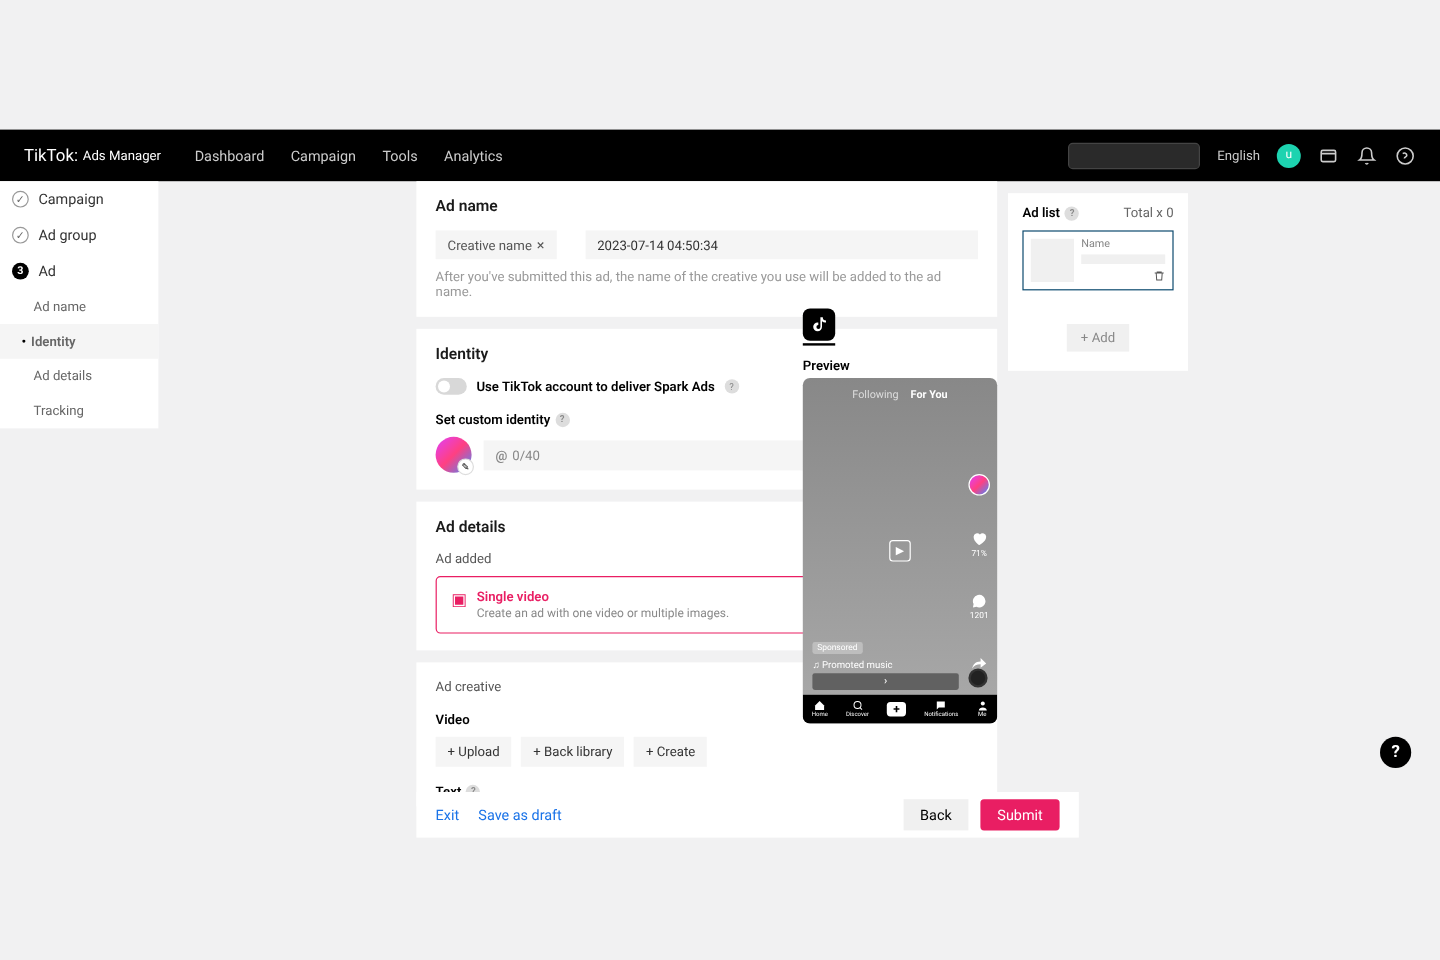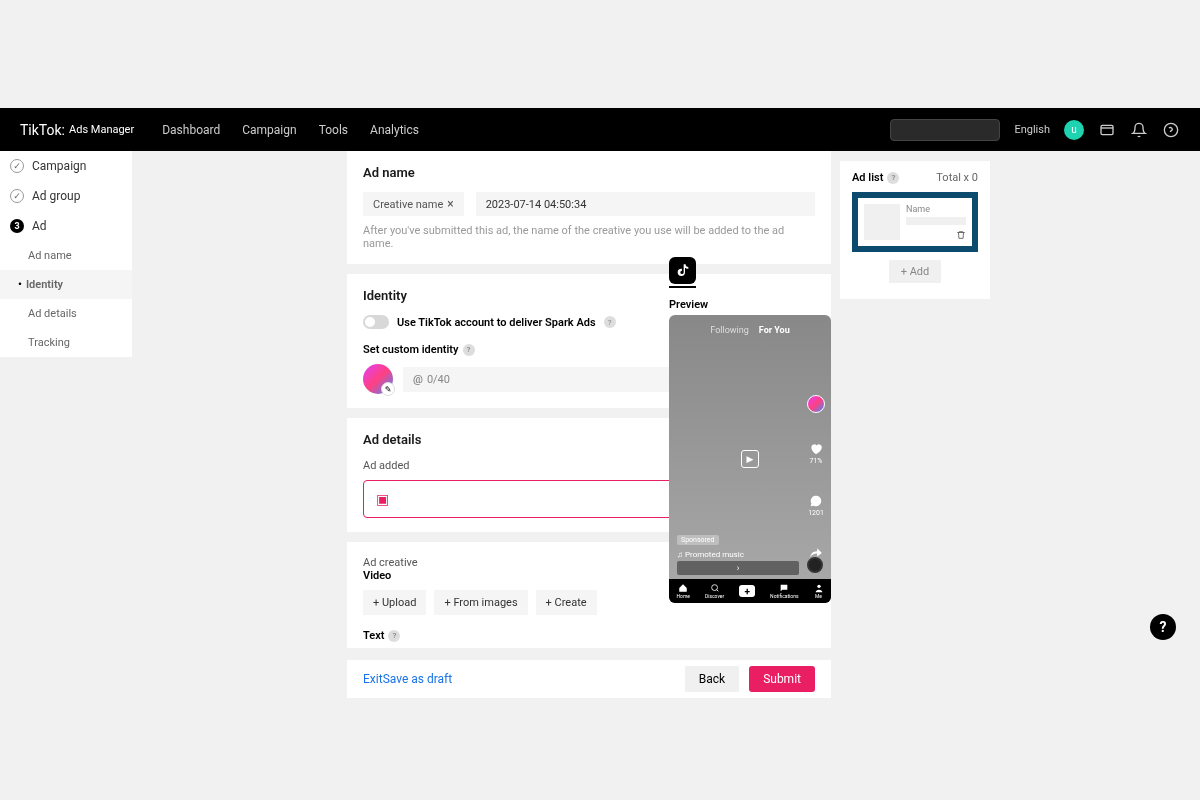--- a/index.html
+++ b/index.html
@@ -16,21 +16,21 @@
 .sidebar{position:absolute;top:151px;left:0;width:132px;background:#fff}
 .side-item{display:flex;align-items:center;padding:8px 10px;font-size:12px;color:#333;cursor:pointer;gap:8px}
 .side-item.sub{padding-left:28px;font-size:11px;color:#666}
 .side-item.active{background:#f5f5f5;font-weight:600}
 .side-item.active::before{content:"•";margin-right:-4px;margin-left:-10px;color:#000}
 .check-circle{width:14px;height:14px;border-radius:50%;border:1px solid #999;display:flex;align-items:center;justify-content:center;font-size:9px;color:#666}
 .num-circle{width:14px;height:14px;border-radius:50%;background:#000;color:#fff;display:flex;align-items:center;justify-content:center;font-size:9px;font-weight:700}
 .main{position:absolute;top:151px;left:347px;width:484px;display:flex;flex-direction:column;gap:10px}
 .card{background:#fff;padding:14px 16px}
 .sec-title{font-size:13px;font-weight:600;margin-bottom:12px;color:#1a1a1a}
-.ad-name-row{display:flex;gap:12px;margin-bottom:8px}
+.ad-name-row{display:flex;gap:24px;margin-bottom:8px}
 .chip{background:#f5f5f5;padding:5px 10px;font-size:11px;color:#555;display:flex;align-items:center;gap:4px}
 .chip-x{cursor:pointer;font-size:12px}
 .ad-name-input{flex:1;background:#f5f5f5;border:none;padding:5px 10px;font-size:11px;color:#333}
 .help-text{font-size:11px;color:#999}
 .toggle-row{display:flex;align-items:center;gap:8px;margin-bottom:14px}
 .toggle{width:26px;height:14px;background:#d8d8d8;border-radius:7px;position:relative;cursor:pointer}
 .toggle::after{content:"";position:absolute;left:2px;top:2px;width:10px;height:10px;background:#fff;border-radius:50%}
 .toggle-label{font-size:11px;font-weight:600}
 .info-icon{width:12px;height:12px;border-radius:50%;background:#ddd;display:inline-flex;align-items:center;justify-content:center;font-size:8px;color:#888}
 .sub-label{font-size:11px;font-weight:600;margin-bottom:8px;display:flex;align-items:center;gap:4px}
@@ -58,35 +58,35 @@
 .pv-cta{position:absolute;bottom:28px;left:8px;right:32px;height:14px;background:rgba(80,80,80,.8);border-radius:2px;display:flex;align-items:center;justify-content:center;color:#fff;font-size:9px}
 .pv-disc{position:absolute;bottom:30px;right:8px;width:16px;height:16px;background:#222;border-radius:50%;border:2px solid #333}
 .pv-nav{position:absolute;bottom:0;left:0;right:0;height:24px;background:#000;display:flex;align-items:center;justify-content:space-around}
 .pv-nav-item{display:flex;flex-direction:column;align-items:center;color:#fff;font-size:5px}
 .pv-nav-item svg{width:10px;height:10px;fill:#fff}
 .pv-nav-add{width:16px;height:12px;background:#fff;border-radius:3px;display:flex;align-items:center;justify-content:center;color:#000;font-size:10px;font-weight:700}
 .ad-list-panel{position:absolute;top:161px;left:840px;width:150px;background:#fff;padding:10px 12px 16px}
 .al-head{display:flex;justify-content:space-between;font-size:11px;margin-bottom:8px}
 .al-head-left{font-weight:600;display:flex;align-items:center;gap:4px}
 .al-total{color:#666}
-.al-item{border:6px solid #0c4a6e;padding:6px;display:flex;gap:6px;margin-bottom:8px}
+.al-item{border:1px solid #0c4a6e;padding:6px;display:flex;gap:6px;margin-bottom:28px}
 .al-thumb{width:36px;height:36px;background:#f0f0f0}
 .al-fields{flex:1;display:flex;flex-direction:column;gap:3px}
 .al-name{font-size:9px;color:#888}
 .al-line{height:8px;background:#f0f0f0}
 .al-del{display:flex;justify-content:flex-end;margin-top:2px}
 .al-del svg{width:10px;height:10px}
 .al-add{display:block;margin:0 auto;background:#f0f0f0;border:none;padding:5px 12px;font-size:11px;color:#888;cursor:pointer}
 .format-card{border:1.5px solid #e91e63;border-radius:4px;padding:10px 12px;display:flex;gap:8px}
 .format-icon{color:#e91e63;font-size:14px}
 .format-title{font-size:11px;font-weight:600;color:#e91e63}
 .format-desc{font-size:10px;color:#888;margin-top:2px}
 .video-btns{display:flex;gap:8px}
 .vbtn{background:#f5f5f5;border:none;padding:6px 10px;font-size:11px;color:#333;cursor:pointer}
-.bottom-bar{position:absolute;top:660px;left:347px;width:484px;height:38px;background:#fff;display:flex;align-items:center;padding:0 16px;}
+.bottom-bar{position:absolute;top:660px;left:347px;width:552px;height:38px;background:#fff;display:flex;align-items:center;padding:0 16px;gap:16px}
 .link-btn{color:#1a73e8;font-size:12px;cursor:pointer;background:none;border:none}
 .bottom-right{margin-left:auto;display:flex;gap:10px}
 .btn-back{background:#f0f0f0;border:none;padding:6px 14px;font-size:12px;cursor:pointer}
 .btn-submit{background:#e91e63;color:#fff;border:none;padding:6px 14px;font-size:12px;cursor:pointer;border-radius:3px}
 .fab{position:absolute;bottom:160px;right:24px;width:26px;height:26px;background:#000;border-radius:50%;display:flex;align-items:center;justify-content:center;color:#fff;font-size:14px;font-weight:700;cursor:pointer}
 </style>
 </head>
 <body>
 
 <div class="topbar">
@@ -171,29 +171,33 @@
         <span class="counter">0/40</span>
       </div>
     </div>
   </div>
 
   <div class="card">
     <div class="sec-title">Ad details</div>
     <div class="sub-label" style="font-weight:400;color:#555">Ad added</div>
     <div class="format-card">
       <span class="format-icon">▣</span>
+      <div>
+        <div class="format-title">Single video</div>
+        <div class="format-desc">Create an ad with one video or multiple images.</div>
+      </div>
     </div>
   </div>
 
   <div class="card" style="padding-bottom:6px">
-    <div class="sub-label" style="font-weight:400;color:#555;margin-bottom:0">Ad creative</div>
+    <div class="sub-label" style="font-weight:400;color:#555;margin-bottom:14px">Ad creative</div>
     <div class="sub-label">Video</div>
     <div class="video-btns">
       <button class="vbtn">+ Upload</button>
-      <button class="vbtn">+ From images</button>
+      <button class="vbtn">+ Back library</button>
       <button class="vbtn">+ Create</button>
     </div>
     <div class="sub-label" style="margin-top:14px;margin-bottom:0">
         <span>Text</span>
         <span class="info-icon">?</span>
       </div>
   </div>
 
 </div>
 

